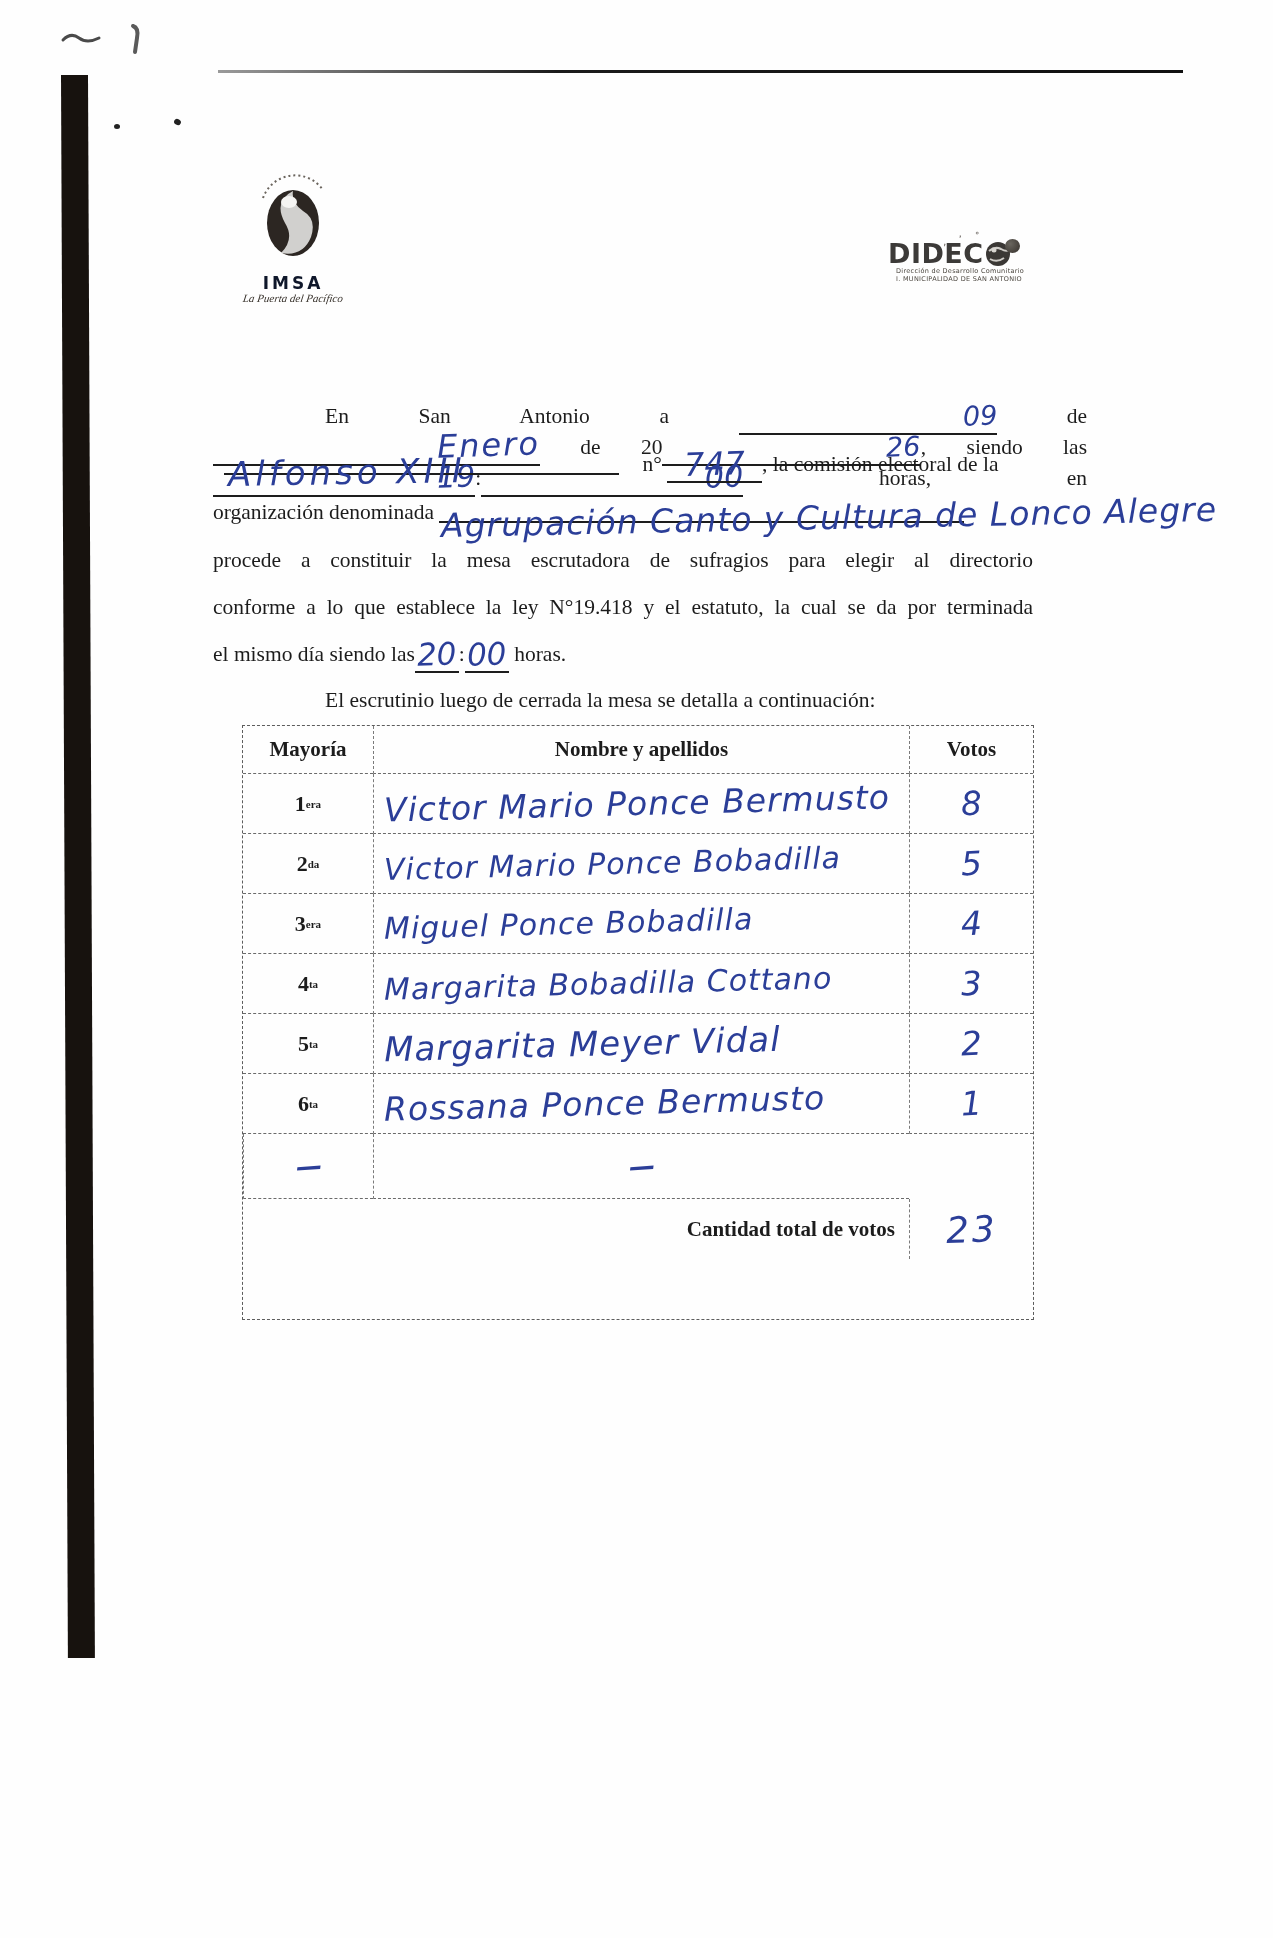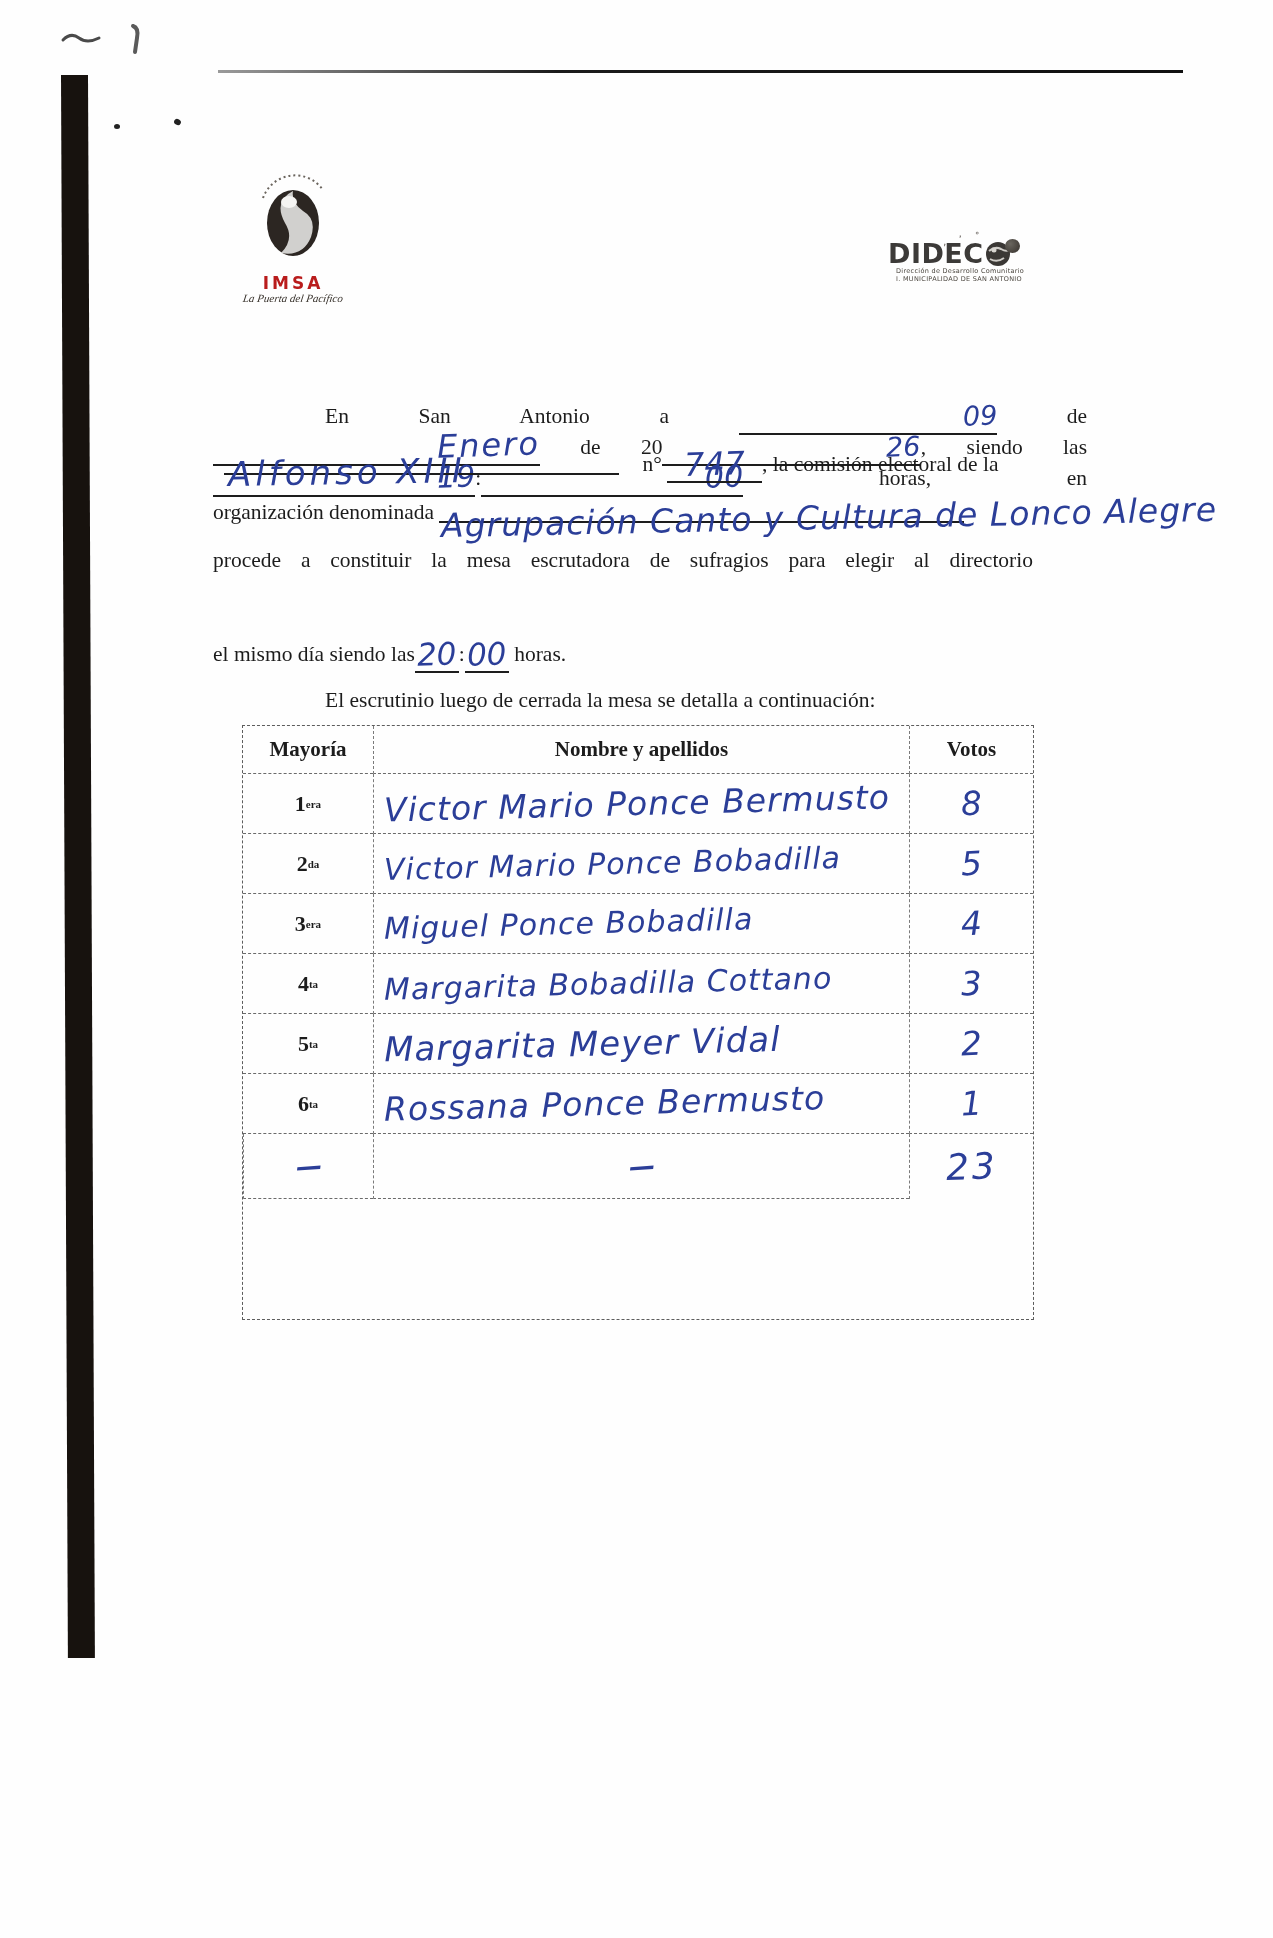--- a/index.html
+++ b/index.html
@@ -12,21 +12,21 @@
   .bind-bar{position:absolute; left:61px; top:75px; width:27px; height:1583px;
     background:#17120e; transform:rotate(-0.25deg); transform-origin:top center;}
   .top-rule{position:absolute; left:218px; top:70px; width:965px; height:3px;
     background:linear-gradient(to right,#9a9a9a,#1b1b1b 35%,#101010);}
   .scribble{position:absolute; left:55px; top:18px;}
   .dot1{position:absolute; left:114px; top:124px; width:6px; height:5px; background:#222; border-radius:50%;}
   .dot2{position:absolute; left:174px; top:119px; width:7px; height:6px; background:#222; border-radius:50%; transform:rotate(30deg);}
   
   .imsa{position:absolute; left:228px; top:168px; width:130px; text-align:center;}
   .imsa .name{font-family:"DejaVu Sans", sans-serif; font-weight:bold; font-size:17px;
-    letter-spacing:3px; color:#b91c1c; margin-top:1px;}
+    letter-spacing:3px; color:#0f172a; margin-top:1px;}
   .imsa .tagline{font-style:italic; font-size:11px; color:#3a342e; letter-spacing:0px;
     transform:skewX(-8deg); margin-top:-1px;}
   .dideco{position:absolute; left:888px; top:230px; width:160px;}
   .dideco .arc{font-family:"DejaVu Sans", sans-serif; font-size:10px; color:#5c5650;
     letter-spacing:5px; margin-left:38px; transform:rotate(-8deg);}
   .dideco .word{font-family:"DejaVu Sans", sans-serif; font-weight:bold; font-size:27px;
     color:#3c3a38; letter-spacing:0.5px; line-height:26px; display:flex; align-items:center;}
   .dideco .sphere{position:absolute; right:28px; top:9px; width:15px; height:14px;
     border-radius:50%; background:radial-gradient(circle at 35% 35%, #6a665f, #35302b);}
   .dideco .line{font-family:"DejaVu Sans", sans-serif; font-size:6.5px; color:#4b463f;
@@ -122,20 +122,21 @@
     <span style="margin-left:18px;">n°</span>
     <span class="blank" style="min-width:95px;"><span class="hw hw-in" style="font-size:32px;">747</span></span><span>, la comisión electoral de la</span>
   </div>
 
   <div class="pline" style="top:500px; width:822px;">
     <span>organización denominada</span>
     <span class="blank" style="min-width:525px;"><span class="hw hw-org">Agrupación Canto y Cultura de Lonco Alegre</span></span>
   </div>
 
   <div class="pline just" style="top:548px; width:820px;">procede a constituir la mesa escrutadora de sufragios para elegir al directorio</div>
+  <div class="pline just" style="top:595px; width:820px;">conforme a lo que establece la ley N°19.418 y el estatuto, la cual se da por terminada</div>
 
   <div class="pline" style="top:642px; width:820px;">
     <span>el mismo día siendo las</span><span class="blank" style="min-width:44px;"><span class="hw hw-in" style="font-size:31px;">20</span></span><span>:</span><span class="blank" style="min-width:44px;"><span class="hw hw-in" style="font-size:31px;">00</span></span>
     <span>horas.</span>
   </div>
 
   <div class="pline" style="top:688px; text-indent:112px; width:820px;">El escrutinio luego de cerrada la mesa se detalla a continuación:</div>
 
   <div class="etable">
     <div class="cell hdr">Mayoría</div>
@@ -209,18 +210,19 @@
       </div>
 
     <div class="cell bl vote-cell">
         <span class="hw hw-dash">—</span>
       </div>
 
     <div class="cell bl vote-cell">
         <span class="hw hw-dash">—</span>
       </div>
 
+    <div class="cell sum-label bold noborder">Cantidad total de votos</div>
     <div class="cell bl vote-cell noborder">
         <span class="hw hw-total">23</span>
       </div>
   </div>
 
 </div>
 
 </body></html>

